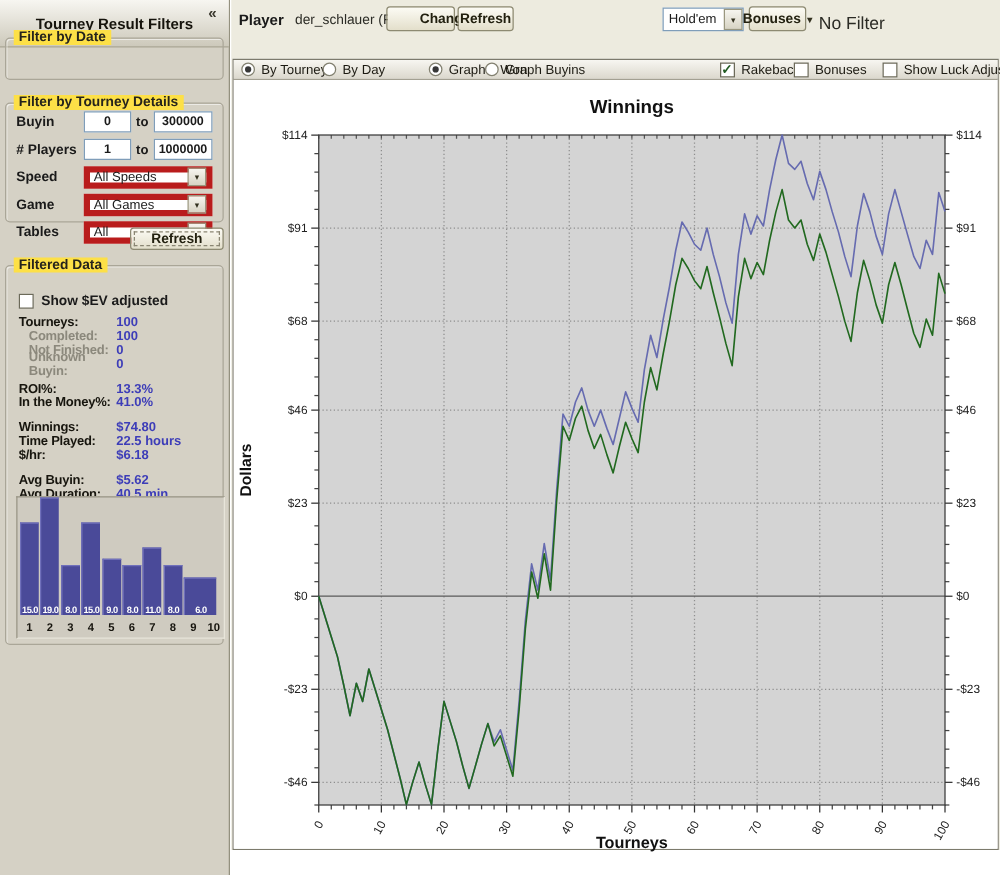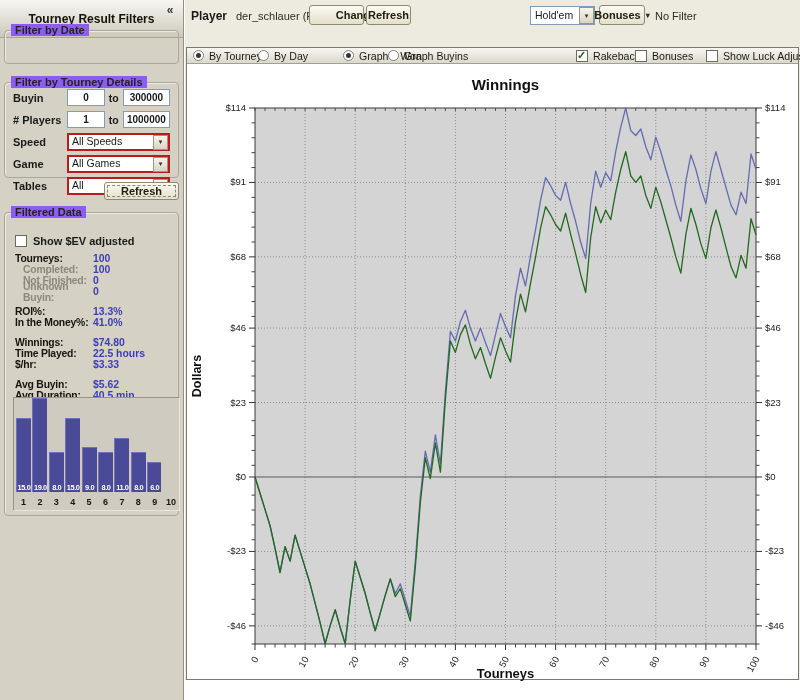--- a/index.html
+++ b/index.html
@@ -8,32 +8,32 @@
 
   
   .sidebar { position:absolute; left:0; top:0; width:184px; height:700px; background:#d5d1c5; border-right:1px solid #94917f; }
   .sb-titlebar { position:absolute; left:0; top:0; right:0; height:38px;
     background:linear-gradient(#f7f6f1,#cdc9bb); border-bottom:1px solid #a9a594;
     display:flex; align-items:center; justify-content:center; font-weight:bold; font-size:12px; color:#15130c; }
   .sb-collapse { position:absolute; right:5px; top:3px; width:16px; height:16px; text-align:center; line-height:15px;
     font-weight:bold; color:#3a382e; cursor:pointer; font-size:12px; }
   .group { position:absolute; left:4px; right:4px; border:1px solid #aaa698; border-radius:4px;
     box-shadow:inset 1px 1px 0 rgba(255,255,255,.55); }
-  .group-title { position:absolute; top:-7px; left:6px; background:#8b5cf6; padding:0 4px;
+  .group-title { position:absolute; top:-7px; left:6px; background:#fde047; padding:0 4px;
     font-weight:bold; font-size:11px; color:#26241c; white-space:nowrap; }
   .xp-btn { background:linear-gradient(#fcfbf4,#e3dfcb); border:1px solid #8d8a72; border-radius:3px;
     font-weight:bold; color:#22200f; font-family:inherit; cursor:pointer; }
   .date-btn { position:absolute; left:6px; right:6px; top:11px; height:27px; font-size:8.6px; letter-spacing:-0.1px;
     white-space:nowrap; overflow:hidden; color:#33301d; }
   .f-row { position:absolute; left:8px; right:8px; height:17px; display:flex; align-items:center; }
   .f-label { font-weight:bold; font-size:11px; width:54px; flex:none; }
   .f-input { background:#fff; border:1px solid #7f9db9; height:17px; font-weight:bold; font-size:10px;
     text-align:center; line-height:15px; overflow:hidden; white-space:nowrap; }
   .f-to { font-weight:bold; margin:0 4px; font-size:10.5px; }
-  .f-select { background:#fff; border:2px solid #b91c1c; height:18px; flex:1; display:flex; position:relative; }
+  .f-select { background:#fff; border:5px solid #b91c1c; height:18px; flex:1; display:flex; align-items:center; position:relative; }
   .f-select .val { flex:1; padding-left:3px; font-size:10.5px; white-space:nowrap; overflow:hidden; }
   .dd-btn { width:15px; height:15px; flex:none; background:linear-gradient(#f6f5ef,#d8d4c4); border:1px solid #9a977f;
     display:flex; align-items:center; justify-content:center; font-size:7px; color:#33311f; }
   .sb-refresh { position:absolute; left:104px; top:182px; width:75px; height:18px; font-size:11px;
     outline:1px dashed #8a8673; outline-offset:-4px; }
   .ev-row { position:absolute; left:10px; top:22px; display:flex; align-items:center; gap:6px; }
   .checkbox { width:12px; height:12px; background:#fff; border:1px solid #6c6a59; position:relative; flex:none; }
   .checkbox.checked::after { content:"\2713"; position:absolute; left:0; top:-2px; font-size:11px; font-weight:bold; color:#235c23; }
   .ev-label { font-weight:bold; font-size:11px; }
   .stats { position:absolute; left:10px; right:6px; top:40px; }
@@ -52,21 +52,21 @@
 
   
   .main { position:absolute; left:185px; top:0; width:615px; height:680px; background:#edebdf; }
   .topbar { position:absolute; left:0; top:0; right:0; height:30px; }
   .player-label { position:absolute; left:6px; top:9px; font-weight:bold; font-size:12px; }
   .player-name { position:absolute; left:51px; top:10px; font-size:11px; color:#2b2b25; }
   .tb-btn { position:absolute; top:5px; height:20px; font-size:11px; display:flex; align-items:center; justify-content:center; gap:5px; }
   .chev { font-size:8px; color:#33311f; }
   .combo { position:absolute; left:345px; top:6px; width:65px; height:19px; background:#fff; border:1px solid #7f9db9; display:flex; }
   .combo .val { flex:1; font-size:10.5px; padding:2px 0 0 4px; }
-  .filter-status { position:absolute; left:470px; top:10px; font-size:11px; color:#2b2b25; }
+  .filter-status { position:absolute; left:470px; top:10px; font-size:14px; color:#2b2b25; }
 
   .tabstrip { position:absolute; left:0; top:30px; right:0; height:17px; }
   .tab { position:absolute; bottom:0; height:15px; border:1px solid #84816f; border-bottom:none;
     border-radius:5px 5px 0 0; background:linear-gradient(#ecead e0,#dcd9ca); background:linear-gradient(#eceade,#dcd9ca);
     color:#4c4a40; font-size:11px; text-align:center; line-height:14px; cursor:pointer; }
   .tab.active { height:17px; background:#f2f0e7; font-weight:bold; color:#111; z-index:3; }
 
   .tabpage { position:absolute; left:1px; right:1px; top:47px; bottom:0; border:1px solid #7c7a6c; background:#fff; }
   .optbar { position:absolute; left:0; right:0; top:0; height:16px;
     background:linear-gradient(#f7f6f1,#dbd8cd); border-bottom:1px solid #a3a092; }
@@ -174,21 +174,21 @@
         <div class="stat-row">
           <span class="lbl">Winnings:</span>
           <span class="val">$74.80</span>
         </div>
         <div class="stat-row">
           <span class="lbl">Time Played:</span>
           <span class="val">22.5 hours</span>
         </div>
         <div class="stat-row">
           <span class="lbl">$/hr:</span>
-          <span class="val">$3.33</span>
+          <span class="val">$6.18</span>
         </div>
         <div class="stat-gap"></div>
         <div class="stat-row">
           <span class="lbl">Avg Buyin:</span>
           <span class="val">$5.62</span>
         </div>
         <div class="stat-row">
           <span class="lbl">Avg Duration:</span>
           <span class="val">40.5 min</span>
         </div>
@@ -219,21 +219,21 @@
         </div>
         <div class="hist-xlbl" style="left: 84px; width: 15px; top: 99px;">6</div>
         <div class="hist-bar" style="left: 100.4px; width: 15px; bottom: 18px; height: 54.4211px; background: rgb(74, 74, 153);">
           <span class="hist-bval">11.0</span>
         </div>
         <div class="hist-xlbl" style="left: 100.4px; width: 15px; top: 99px;">7</div>
         <div class="hist-bar" style="left: 116.8px; width: 15px; bottom: 18px; height: 39.5789px; background: rgb(74, 74, 153);">
           <span class="hist-bval">8.0</span>
         </div>
         <div class="hist-xlbl" style="left: 116.8px; width: 15px; top: 99px;">8</div>
-        <div class="hist-bar" style="left: 133.2px; width: 14px; bottom: 18px; height: 29.6842px; background: rgb(74, 74, 153);">
+        <div class="hist-bar" style="left: 133.2px; width: 26px; bottom: 18px; height: 29.6842px; background: rgb(74, 74, 153);">
           <span class="hist-bval">6.0</span>
         </div>
         <div class="hist-xlbl" style="left: 133.2px; width: 15px; top: 99px;">9</div>
         <div class="hist-xlbl" style="left: 149.6px; width: 15px; top: 99px;">10</div>
       </div>
   </div>
 </div>
 
 <div class="main">
   <div class="topbar">

